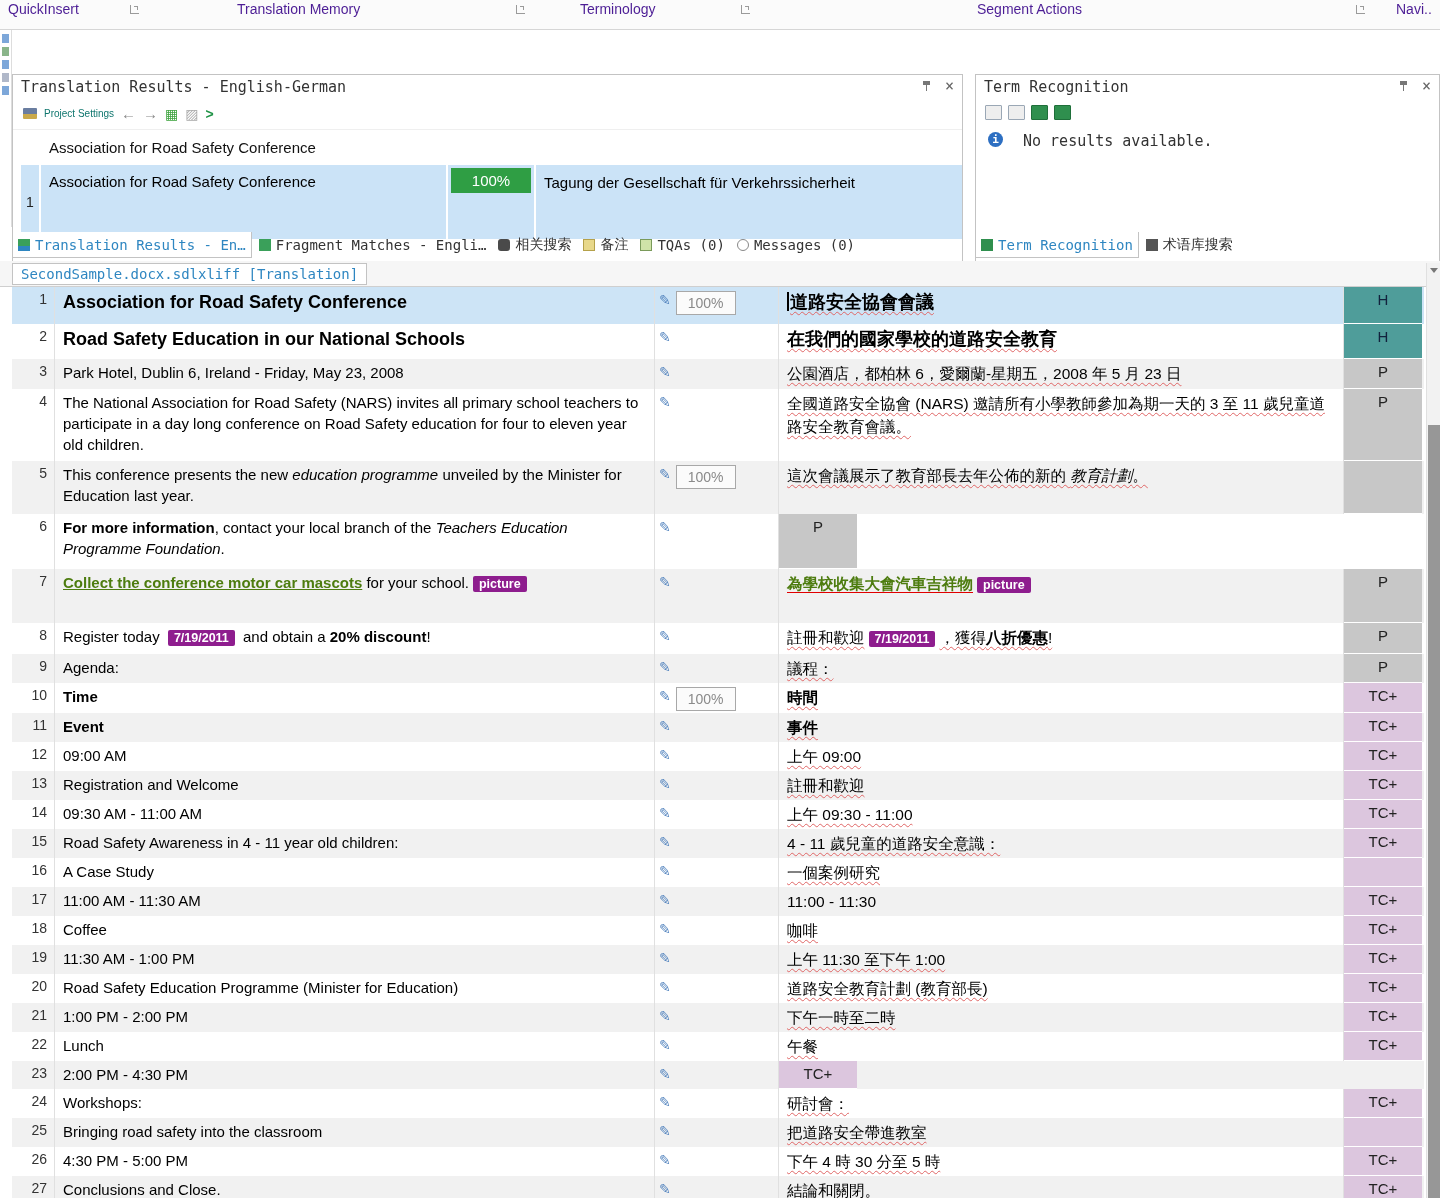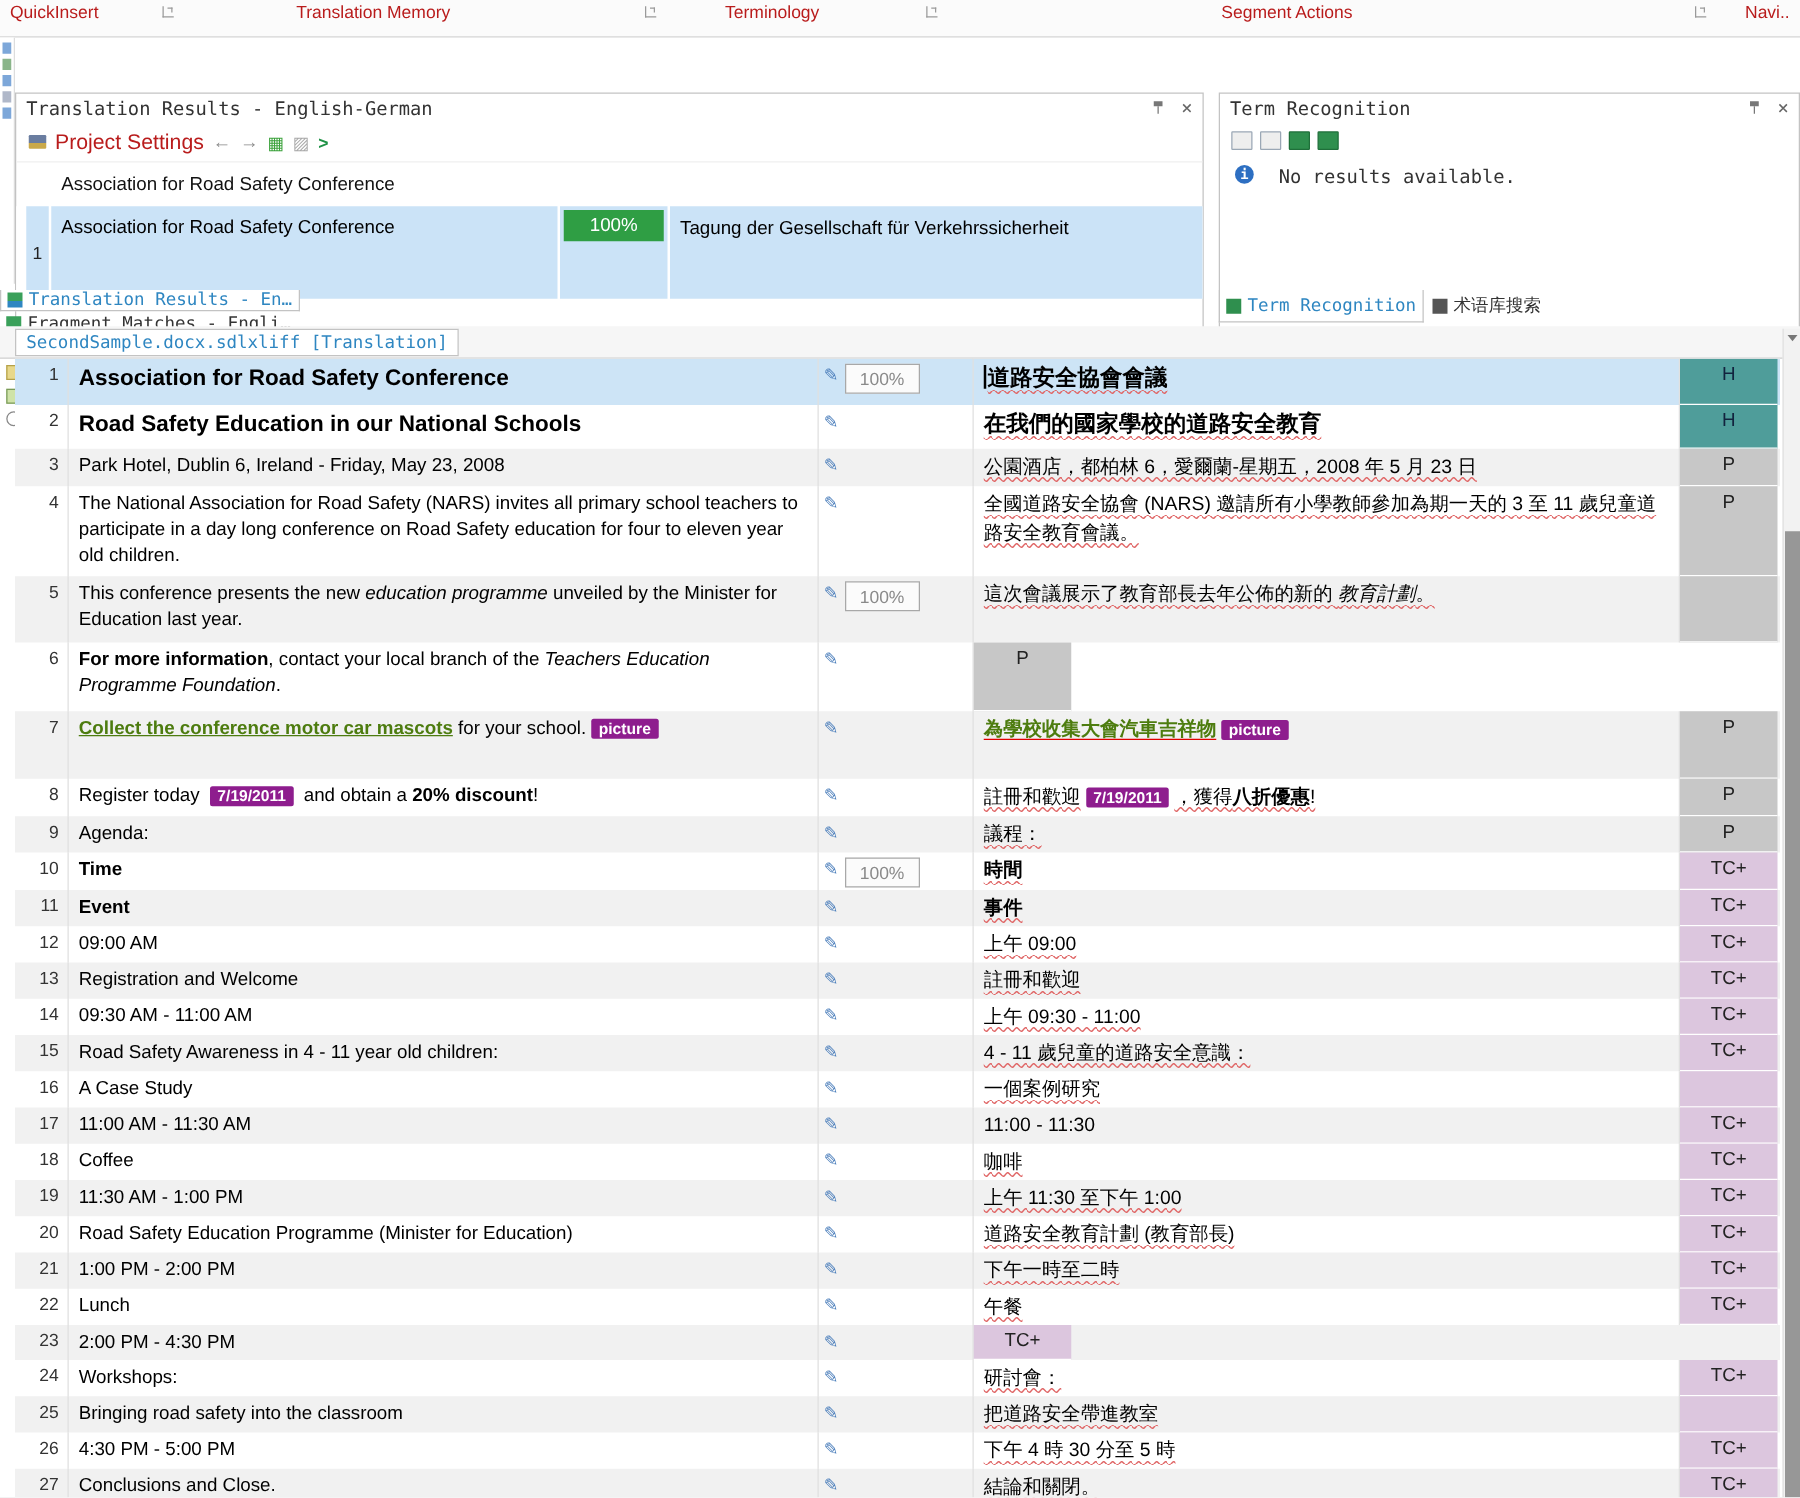--- a/index.html
+++ b/index.html
@@ -2,21 +2,21 @@
 <html><head>
 <meta charset="utf-8">
 <style>
   html,body{margin:0;padding:0;background:#e9e9e9;}
   #app{position:relative;width:1440px;height:1198px;background:#fff;
        font-family:"Liberation Sans",sans-serif;overflow:hidden;}
 
   
   .ribbon{position:absolute;top:0;left:0;width:1440px;height:29px;background:#fbfbfb;
           border-bottom:1px solid #d6d6d6;}
-  .rlabel{position:absolute;top:1px;font-size:14px;color:#b91c1c;white-space:nowrap;}
+  .rlabel{position:absolute;top:1px;font-size:14px;color:#4c1d95;white-space:nowrap;}
   .launcher{position:absolute;top:5px;width:8px;height:8px;
             border-left:1px solid #9a9a9a;border-bottom:1px solid #9a9a9a;}
   .launcher::after{content:"";position:absolute;right:1px;top:1px;width:3px;height:3px;
             border-right:1px solid #9a9a9a;border-top:1px solid #9a9a9a;}
 
   
   .dock{position:absolute;left:0;top:30px;width:11px;height:197px;background:#fff;
         border-right:1px solid #ddd;}
   .dockic{width:7px;height:9px;margin:4px auto 0;}
 
@@ -27,21 +27,21 @@
   .phead{height:23px;display:flex;align-items:center;padding:0 8px;
          font-family:"DejaVu Sans Mono",monospace;font-size:15px;color:#333;}
   .phead .sp{flex:1;}
   .pin{position:relative;width:9px;height:11px;margin-right:14px;}
   .pin::before{content:"";position:absolute;top:0;left:1px;width:7px;height:4px;background:#777;}
   .pin::after{content:"";position:absolute;top:4px;left:4px;width:1px;height:6px;background:#777;}
   .closex{color:#666;font-size:15px;line-height:15px;}
 
   .ptools{height:31px;display:flex;align-items:center;gap:7px;padding:0 10px;}
   .ps-icon{width:14px;height:11px;background:linear-gradient(180deg,#6a7da0 55%,#caa94a 55%);border-radius:1px;}
-  .ps-label{font-size:17px;color:#b91c1c;}
+  .ps-label{font-size:10px;color:#0f766e;}
   .arrow{color:#8a8a8a;font-size:15px;}
   .tool-grid{color:#3ba23b;font-size:14px;line-height:14px;}
   .tool-wrench{color:#a9a9a9;font-size:14px;line-height:14px;}
   .chev{color:#1f9246;font-weight:bold;font-size:14px;}
 
   .preview{height:35px;display:flex;align-items:center;padding-left:36px;font-size:15px;
            color:#111;border-top:1px solid #efefef;}
 
   .result{display:flex;column-gap:2px;padding-left:8px;height:74px;background:#fff;}
   .result>div{background:#cbe3f7;}
@@ -62,21 +62,21 @@
   .t-gray{background:#eee;border:1px solid #9aa7b5;}
   .t-green{background:#2f8f4e;border:1px solid #1f6f3a;}
   .tmsg{display:flex;gap:20px;padding:8px 6px 0 12px;font-family:"DejaVu Sans Mono",monospace;
         font-size:15px;color:#333;align-items:flex-start;}
   .info-i{width:15px;height:15px;border-radius:50%;background:#2d6fc2;color:#fff;font-size:11px;
           text-align:center;line-height:15px;font-weight:bold;flex:none;}
 
   
   .tabbar{position:absolute;top:232px;height:26px;display:flex;gap:2px;align-items:stretch;
           font-family:"DejaVu Sans Mono",monospace;font-size:14px;}
-  #tabs-left{left:0;flex-direction:column;}
+  #tabs-left{left:12px;}
   #tabs-right{left:975px;}
   .tab{display:flex;align-items:center;gap:5px;padding:0 5px;color:#333;white-space:nowrap;}
   .tab.active{background:#fff;border:1px solid #c3c3c3;border-top:none;color:#2e86c1;}
   .tabicon{width:12px;height:12px;display:inline-block;flex:none;}
   .ic-translation-results-icon{background:linear-gradient(180deg,#3aa05a 55%,#2e86c1 55%);}
   .ic-fragment-matches-icon{background:#3aa05a;}
   .ic-concordance-search-icon{background:#4a4a4a;border-radius:3px;}
   .ic-comments-icon{background:#e8d88a;border:1px solid #b5a14a;box-sizing:border-box;}
   .ic-tqa-icon{background:#cfe3a8;border:1px solid #7a9a5a;box-sizing:border-box;}
   .ic-messages-icon{background:#fff;border:1px solid #888;border-radius:50%;box-sizing:border-box;}

